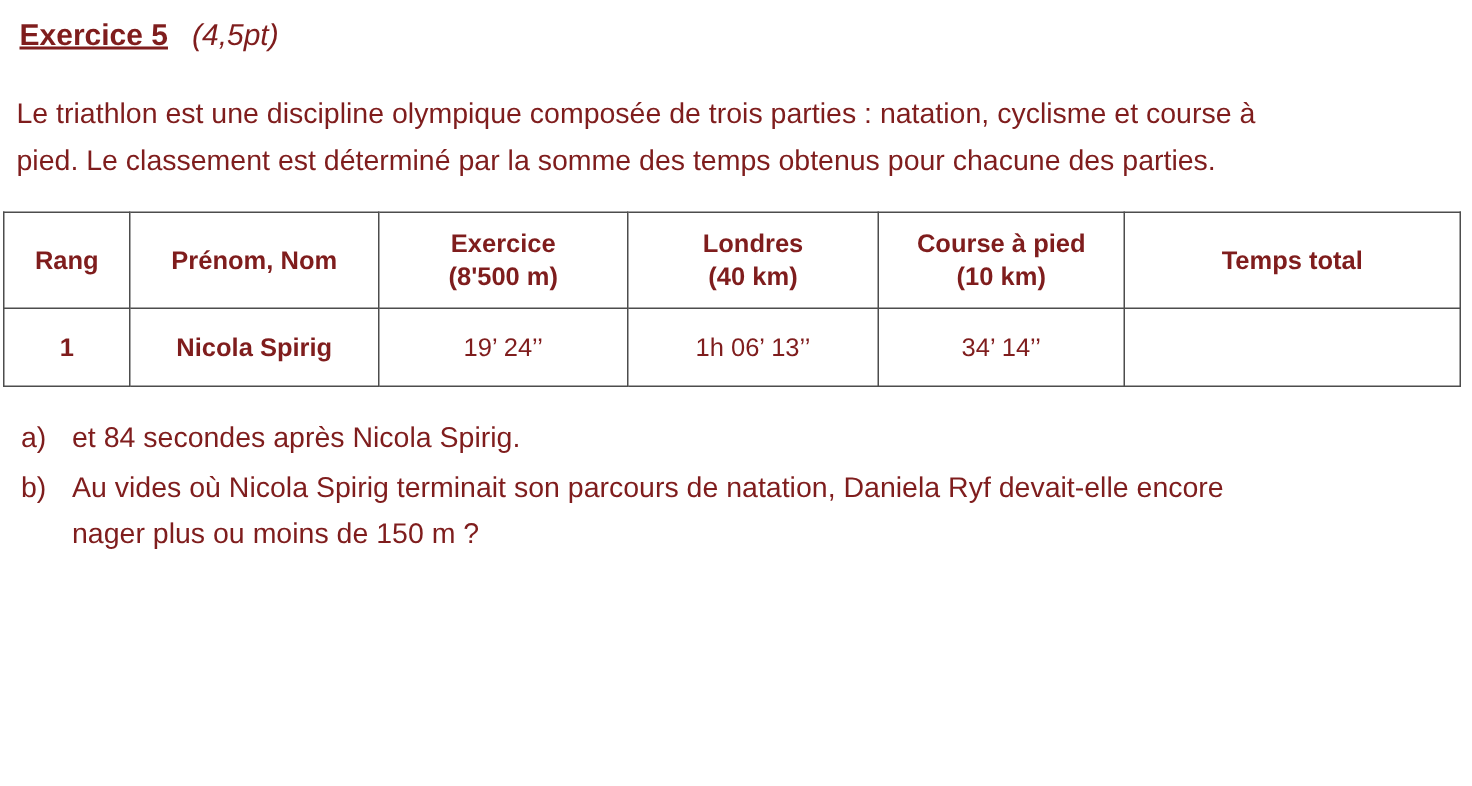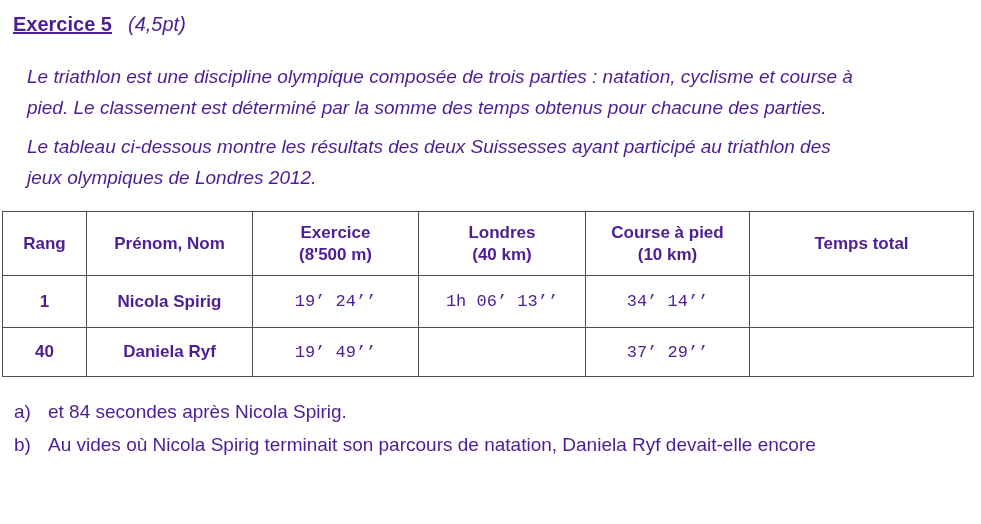--- a/index.html
+++ b/index.html
@@ -1,45 +1,44 @@
 <!DOCTYPE html>
 <html><head>
 <meta charset="utf-8">
 <style>
   * { box-sizing: border-box; }
   html, body { margin: 0; padding: 0; background: #ffffff; }
   .page {
     width: 981px;
     height: 524px;
     background: #ffffff;
-    color: #4c1d95;
+    color: #7f1d1d;
     font-family: "Liberation Sans", sans-serif;
     overflow: hidden;
     position: relative;
   }
   .title-row {
     padding-top: 10px;
     margin-left: 13px;
     font-size: 20px;
     line-height: 28px;
     white-space: nowrap;
   }
   .title-label {
     font-weight: bold;
     text-decoration: underline;
   }
   .title-points {
     font-style: italic;
     margin-left: 16px;
   }
   .para {
-    margin-left: 27px;
+    margin-left: 11px;
     font-size: 19px;
     line-height: 31px;
-    font-style: italic;
   }
   .para-1 { margin-top: 23px; }
   .para-2 { margin-top: 8px; }
   .line { display: block; white-space: nowrap; }
   table.results {
     table-layout: fixed;
     width: 971px;
     margin-left: 2px;
     margin-top: 18px;
     border-collapse: collapse;
@@ -50,21 +49,21 @@
     padding: 0;
     text-align: center;
     vertical-align: middle;
     overflow: hidden;
   }
   tr.header-row { height: 64px; }
   tr.data-row-1 { height: 52px; }
   tr.data-row-2 { height: 49px; }
   th.hdr { font-weight: bold; line-height: 22px; }
   td.rank-cell, td.name-cell { font-weight: bold; }
-  td.time-cell { font-weight: normal; font-family: Liberation Mono, monospace; }
+  td.time-cell { font-weight: normal; }
   .questions {
     margin-left: 14px;
     margin-top: 19px;
     font-size: 19px;
     line-height: 31px;
   }
   .question { display: flex; margin-bottom: 2px; }
   .q-label { width: 34px; flex: none; }
   .q-text { flex: 1; }
 </style>
@@ -75,24 +74,20 @@
 
   <div class="title-row">
     <span class="title-label">Exercice 5</span><span class="title-points">(4,5pt)</span>
   </div>
 
   <div class="para para-1">
     <span class="line">Le triathlon est une discipline olympique composée de trois parties : natation, cyclisme et course à</span>
     <span class="line">pied. Le classement est déterminé par la somme des temps obtenus pour chacune des parties.</span>
   </div>
 
-  <div class="para para-2">
-    <span class="line">Le tableau ci-dessous montre les résultats des deux Suissesses ayant participé au triathlon des</span>
-    <span class="line">jeux olympiques de Londres 2012.</span>
-  </div>
 
   <table class="results">
     <colgroup>
       <col style="width:84px">
       <col style="width:166px">
       <col style="width:166px">
       <col style="width:167px">
       <col style="width:164px">
       <col style="width:224px">
     </colgroup>
@@ -124,39 +119,32 @@
         </th>
       </tr>
       <tr class="data-row-1">
         <td class="rank-cell">1</td>
         <td class="name-cell">Nicola Spirig</td>
         <td class="time-cell">19’ 24’’</td>
         <td class="time-cell">1h 06’ 13’’</td>
         <td class="time-cell">34’ 14’’</td>
         <td class="time-cell"></td>
       </tr>
-      <tr class="data-row-2">
-        <td class="rank-cell">40</td>
-        <td class="name-cell">Daniela Ryf</td>
-        <td class="time-cell">19’ 49’’</td>
-        <td class="time-cell"></td>
-        <td class="time-cell">37’ 29’’</td>
-        <td class="time-cell"></td>
-      </tr>
     </tbody>
   </table>
 
   <div class="questions">
     <div class="question">
       <div class="q-label">a)</div>
       <div class="q-text">
         <span class="line">et 84 secondes après Nicola Spirig.</span>
       </div>
     </div>
     <div class="question">
       <div class="q-label">b)</div>
       <div class="q-text">
         <span class="line">Au vides où Nicola Spirig terminait son parcours de natation, Daniela Ryf devait-elle encore</span>
+        <span class="line">nager plus ou moins de 150 m ?</span>
       </div>
     </div>
   </div>
 
 </div>
 
 </body></html>

